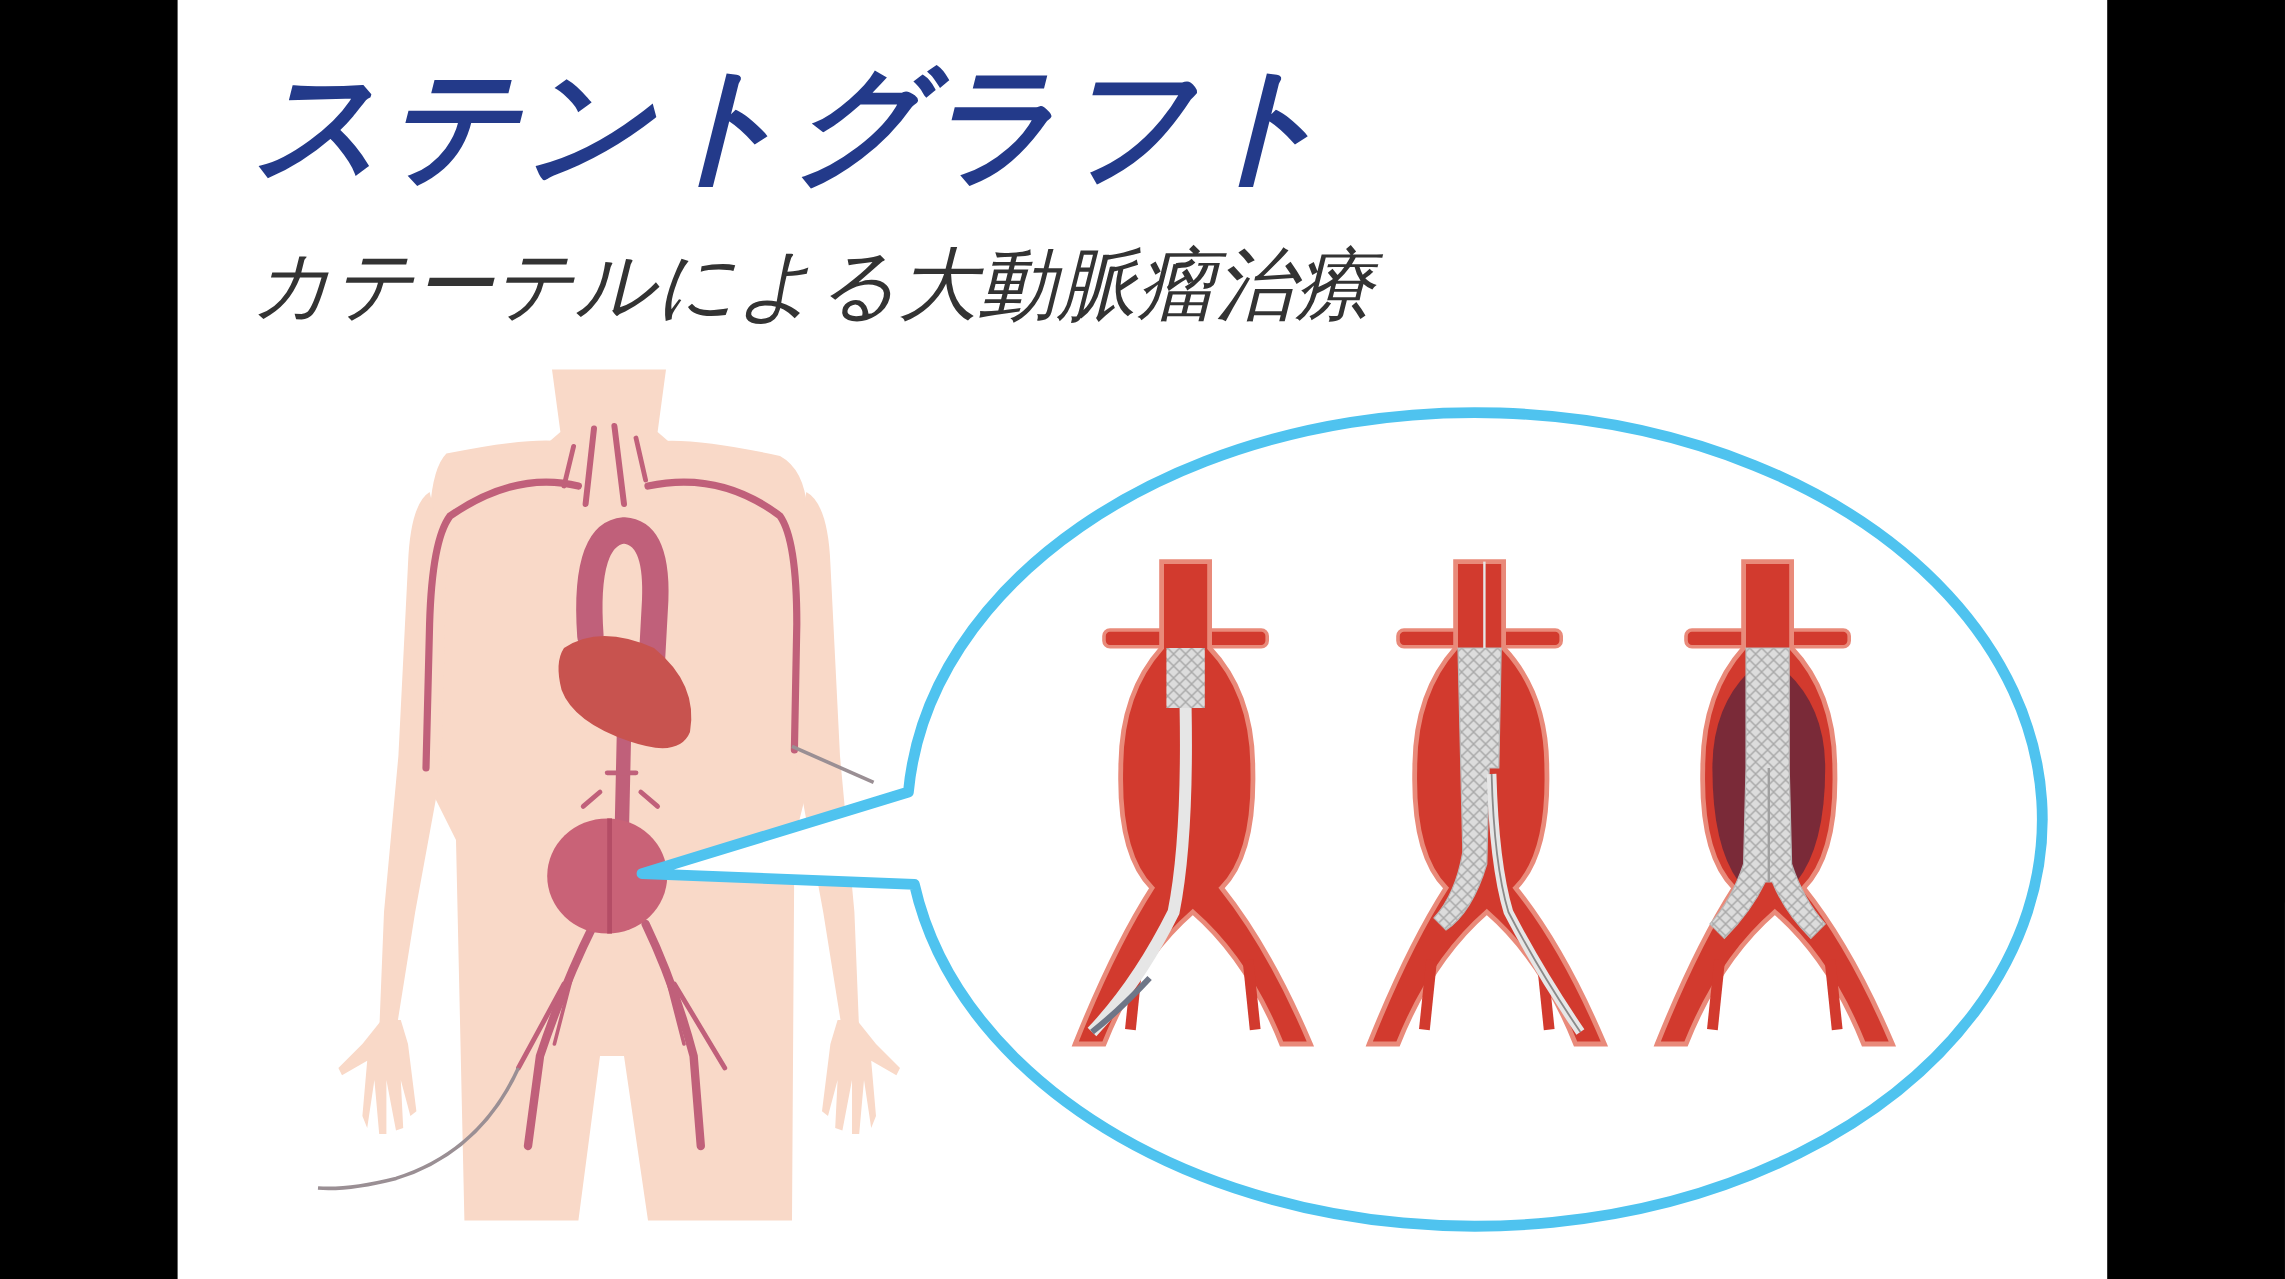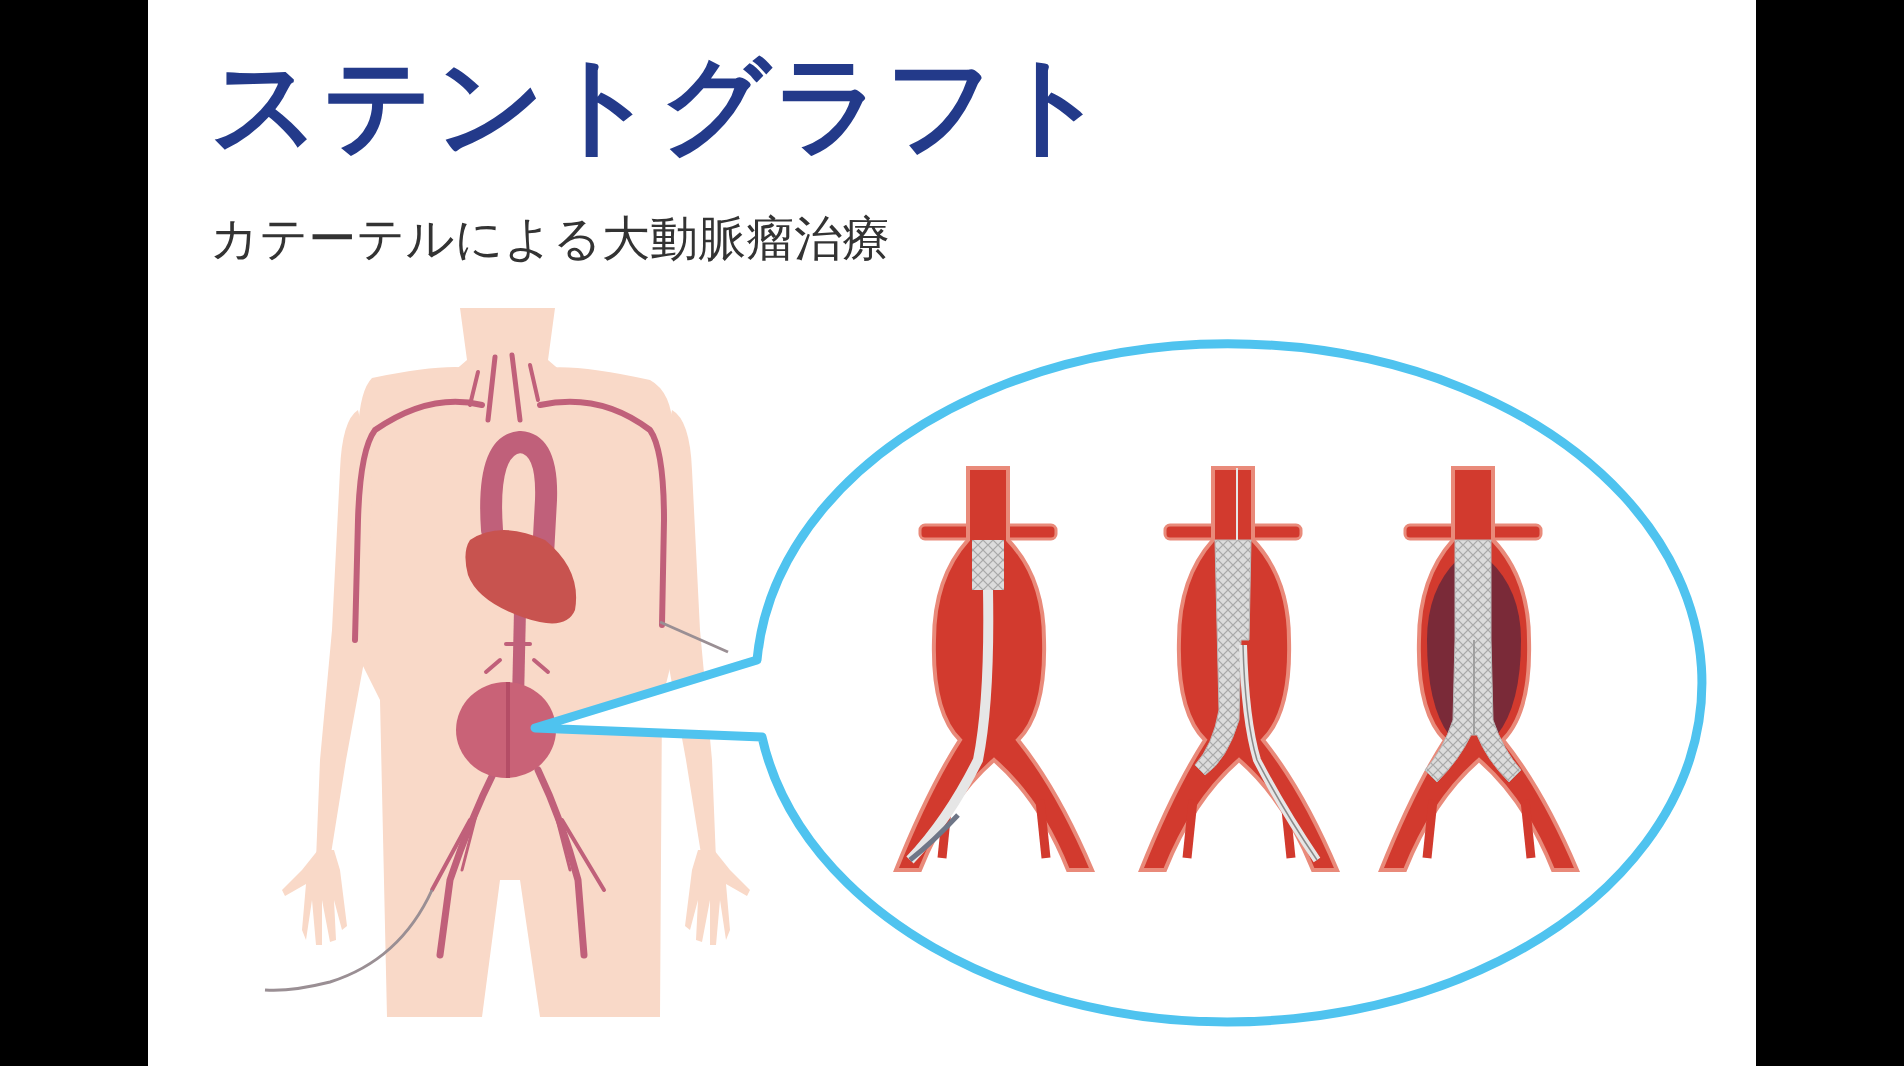--- a/index.html
+++ b/index.html
@@ -8,20 +8,21 @@
       width: 1904px;
       height: 1066px;
       background: #000000;
       overflow: hidden;
     }
     .stage {
       position: relative;
       width: 1904px;
       height: 752px;
       background: #000000;
+      font-style: italic;
     }
     .panel {
       position: absolute;
       left: 148px;
       top: 0;
       width: 1608px;
       height: 1066px;
       background: #ffffff;
     }
     .title {
@@ -36,21 +37,21 @@
       letter-spacing: 2px;
       white-space: nowrap;
     }
     .subtitle {
       position: absolute;
       left: 210px;
       top: 198px;
       margin: 0;
       font-family: "DejaVu Sans", "Liberation Sans", sans-serif;
       font-weight: 400;
-      font-size: 48px;
+      font-size: 66px;
       line-height: 80px;
       white-space: nowrap;
     }
     svg.art {
       position: absolute;
       left: 0;
       top: 0;
     }
     .caption {
       position: absolute;

